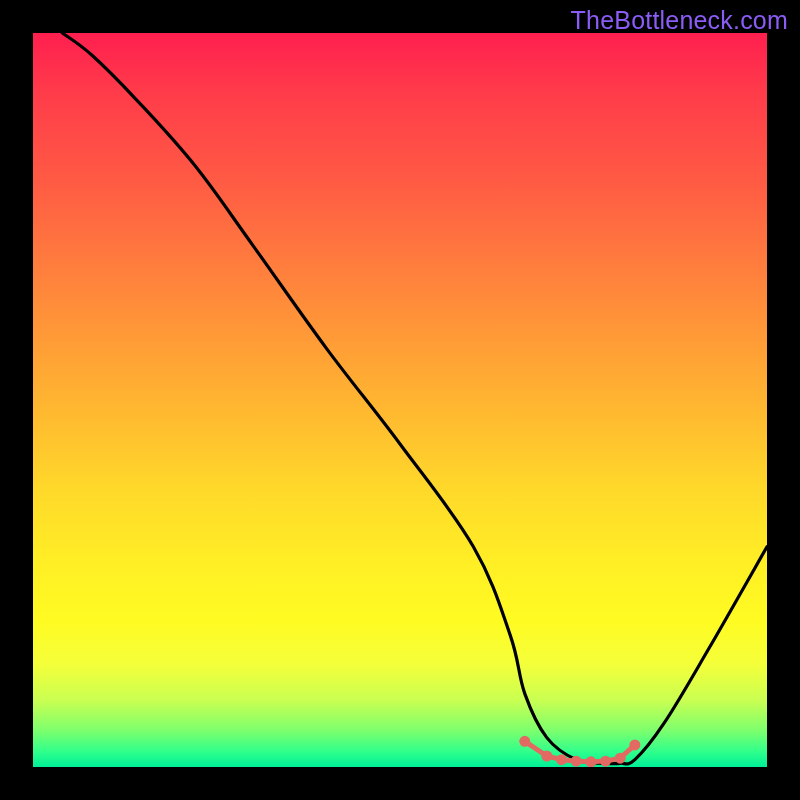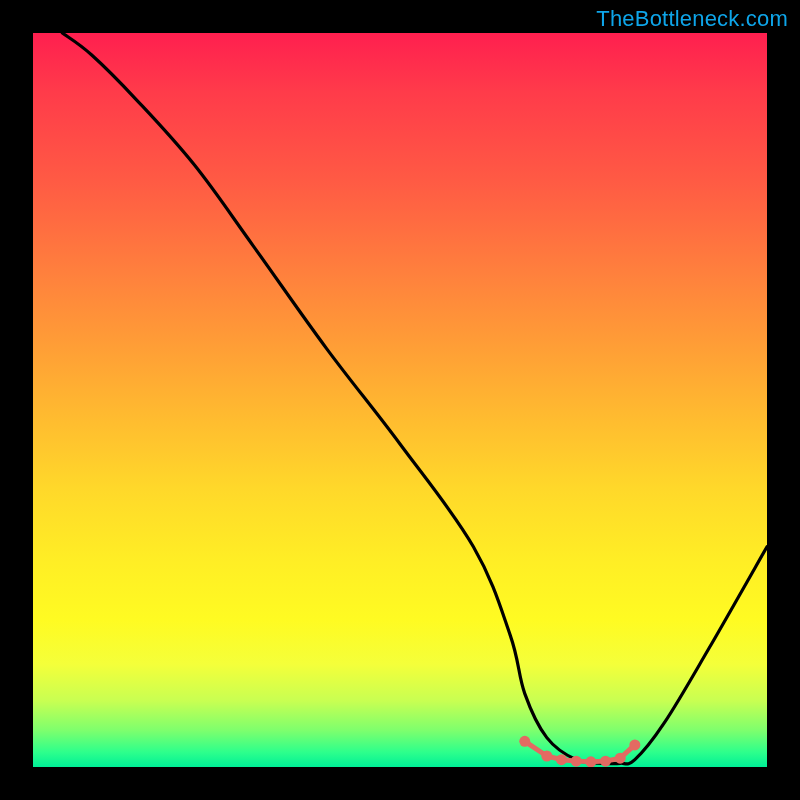--- a/index.html
+++ b/index.html
@@ -16,22 +16,22 @@
     left: 0;
     top: 0;
     width: 800px;
     height: 800px;
     background: #000;
   }
   .watermark {
     position: absolute;
     top: 6px;
     right: 12px;
-    color: #0ea5e9;
-    font-size: 22px;
+    color: #8b5cf6;
+    font-size: 25px;
     font-weight: 400;
     letter-spacing: 0.2px;
     user-select: none;
   }
   .plot-area {
     position: absolute;
     left: 33px;
     top: 33px;
     width: 734px;
     height: 734px;

